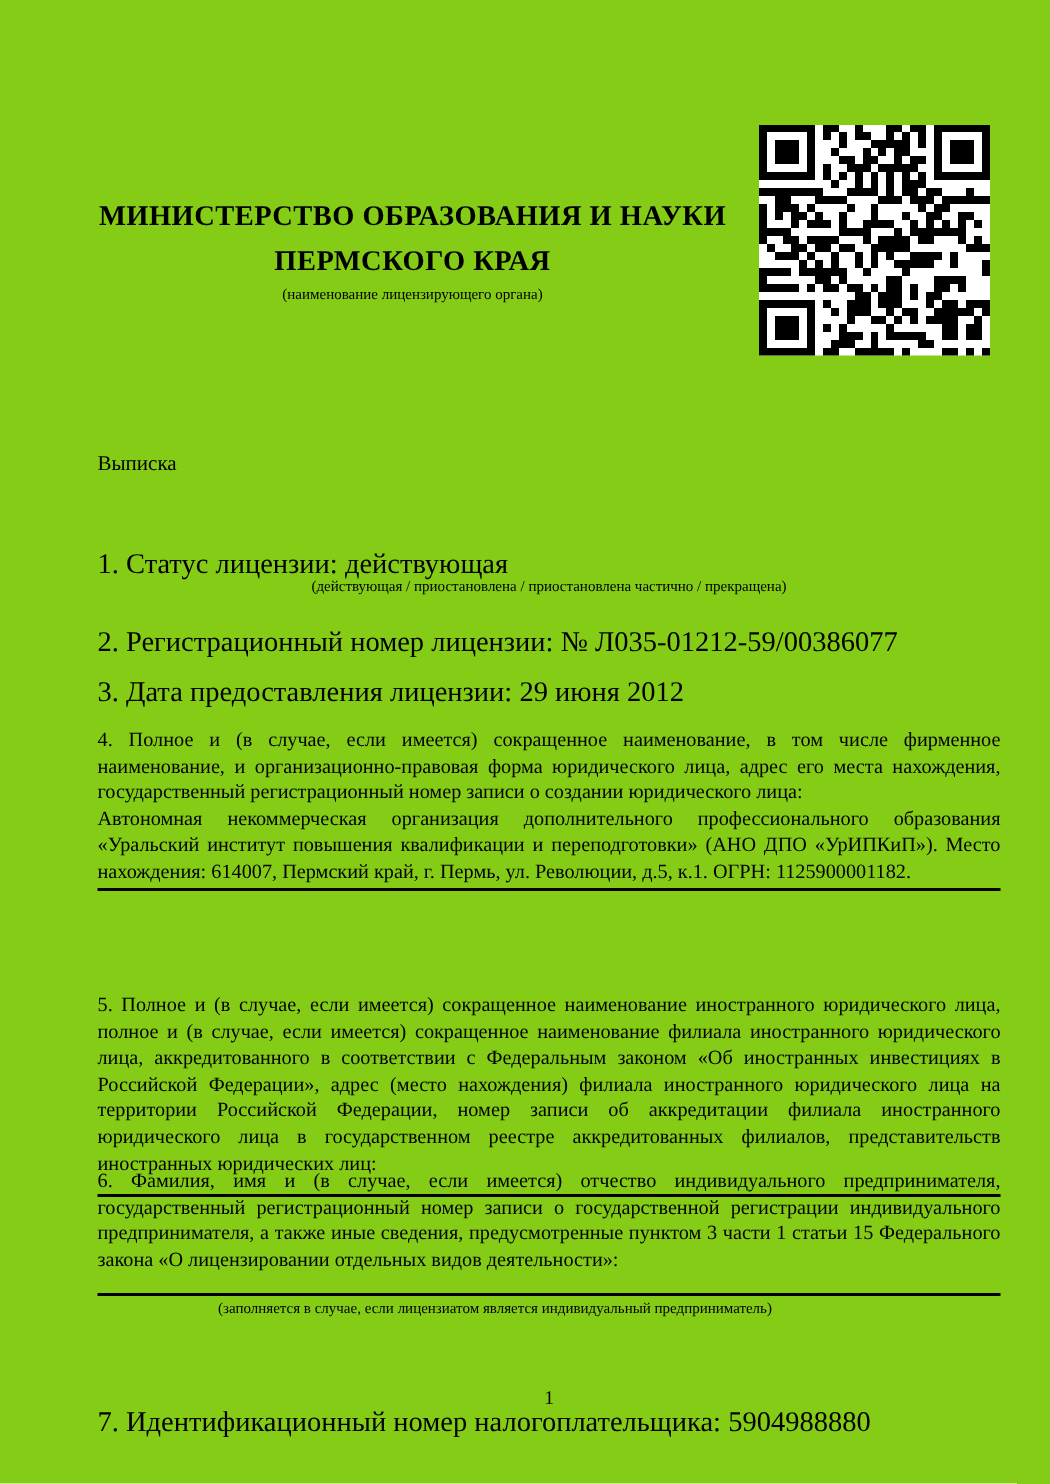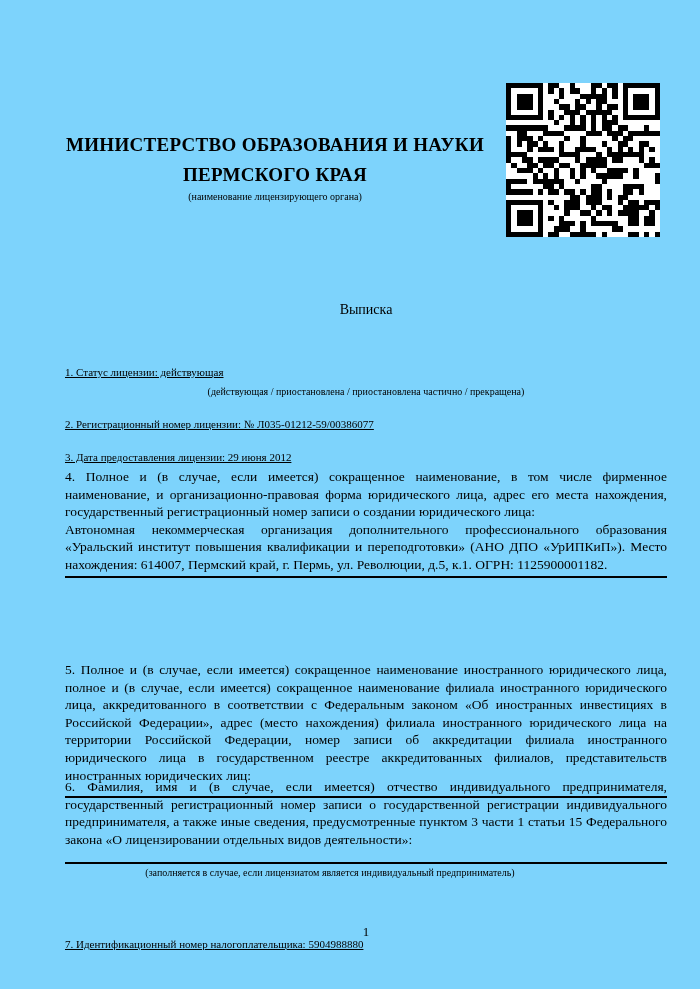--- a/index.html
+++ b/index.html
@@ -4,21 +4,21 @@
 <style>
   html, body {
     margin: 0;
     padding: 0;
     background: #ffffff;
   }
   .page {
     position: relative;
     width: 700px;
     height: 989px;
-    background: #7dd3fc;
+    background: #84cc16;
     color: #000000;
     font-family: "Liberation Serif", serif;
     overflow: hidden;
   }
   .abs { position: absolute; left: 65px; width: 602px; }
 
   
   .header-text {
     position: absolute;
     left: 65px;
@@ -43,48 +43,48 @@
     left: 505px;
     top: 83px;
     width: 156px;
     height: 154px;
   }
   .qr svg { display: block; width: 156px; height: 154px; }
 
   
   .title-block {
     top: 299px;
-    text-align: center;
+    text-align: left;
     font-size: 14px;
     line-height: 21px;
   }
 
   
-  .item-line { font-size: 11px; text-decoration: underline; }
+  .item-line { font-size: 19px; }
   .para {
     font-size: 13.5px;
     line-height: 17.6px;
     text-align: justify;
   }
   .caption {
     font-size: 10px;
     text-align: center;
     padding-right: 72px;
   }
   .rule {
     border-top: 2px solid #000000;
     height: 0;
   }
   .cap-after-rule { margin-top: 3px; }
 
   .pos-item1   { top: 366px; }
   .pos-cap1    { top: 386px; }
   .pos-item2   { top: 418px; }
   .pos-item3   { top: 451px; }
-  .pos-item4   { top: 468px; }
+  .pos-item4   { top: 484px; }
   .pos-item5   { top: 625px; margin-top: 36px; }
   .pos-item6   { top: 778px; }
   .pos-item7   { top: 898px; margin-top: 40px; }
   .pos-pagenum { top: 924px; }
 
   .rule-tight { margin-top: 2px; }
   .rule-gap12 { margin-top: 12px; }
   .rule-gap14 { margin-top: 14px; }
 
   .page-number {

